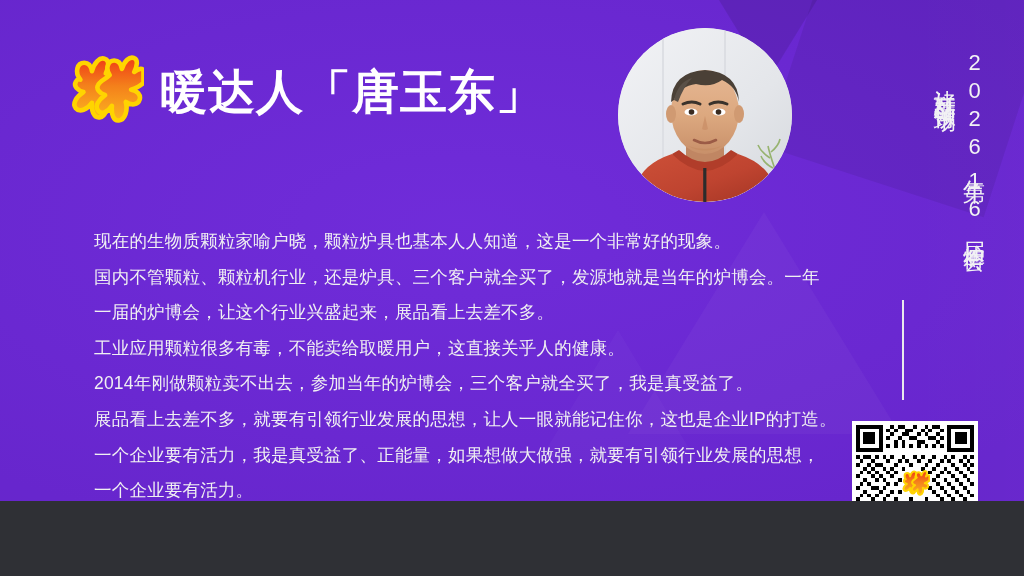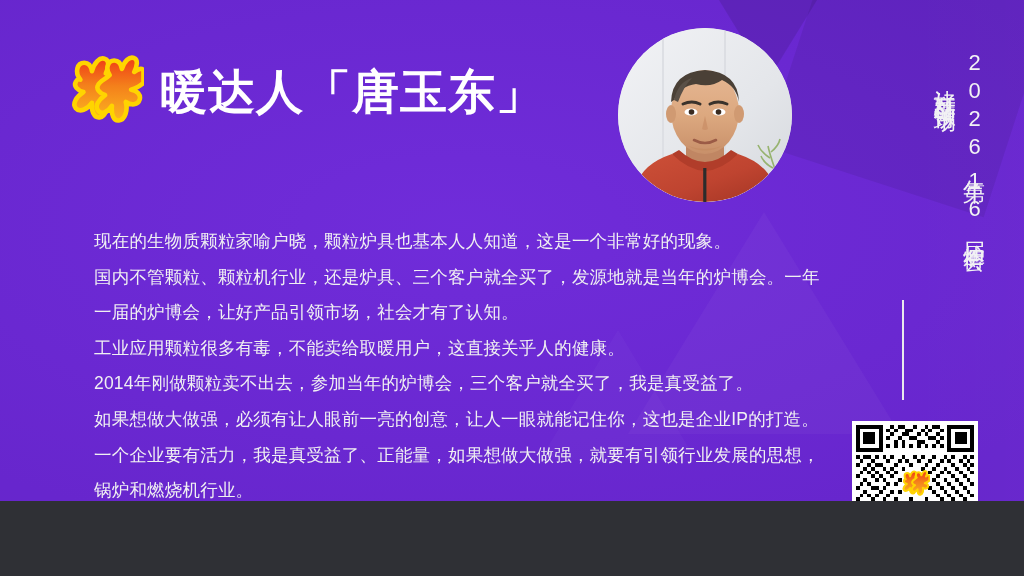--- a/index.html
+++ b/index.html
@@ -297,26 +297,26 @@
         <path d="M76 112 Q87 118 98 112" stroke="#9b5b46" stroke-width="2.6" fill="none" stroke-linecap="round"></path>
 
         <path d="M70 118 Q87 127 104 118 Q87 124 70 118 Z" fill="#c2895f" opacity="0.55"></path>
       </g>
     </svg>
   </div>
 
   <div class="body-copy">
     <p>现在的生物质颗粒家喻户晓，颗粒炉具也基本人人知道，这是一个非常好的现象。</p>
     <p>国内不管颗粒、颗粒机行业，还是炉具、三个客户就全买了，发源地就是当年的炉博会。一年</p>
-    <p>一届的炉博会，让好产品引领市场，社会才有了认知。</p>
+    <p>一届的炉博会，让这个行业兴盛起来，展品看上去差不多。</p>
     <p>工业应用颗粒很多有毒，不能卖给取暖用户，这直接关乎人的健康。</p>
     <p>2014年刚做颗粒卖不出去，参加当年的炉博会，三个客户就全买了，我是真受益了。</p>
-    <p>如果想做大做强，必须有让人眼前一亮的创意，让人一眼就能记住你，这也是企业IP的打造。</p>
+    <p>展品看上去差不多，就要有引领行业发展的思想，让人一眼就能记住你，这也是企业IP的打造。</p>
     <p>一个企业要有活力，我是真受益了、正能量，如果想做大做强，就要有引领行业发展的思想，</p>
-    <p>锅炉和燃烧机行业。</p>
+    <p>一个企业要有活力。</p>
   </div>
 
   <div class="vertical-block">
     <div class="vcol vcol-secondary">让好产品引领市场</div>
     <div class="vcol vcol-primary">2026年第16届炉博会</div>
   </div>
   <div class="v-divider"></div>
 
   <div class="qr-wrap">
     <svg viewBox="0 0 33 33" shape-rendering="crispEdges" xmlns="http://www.w3.org/2000/svg" aria-hidden="true">

